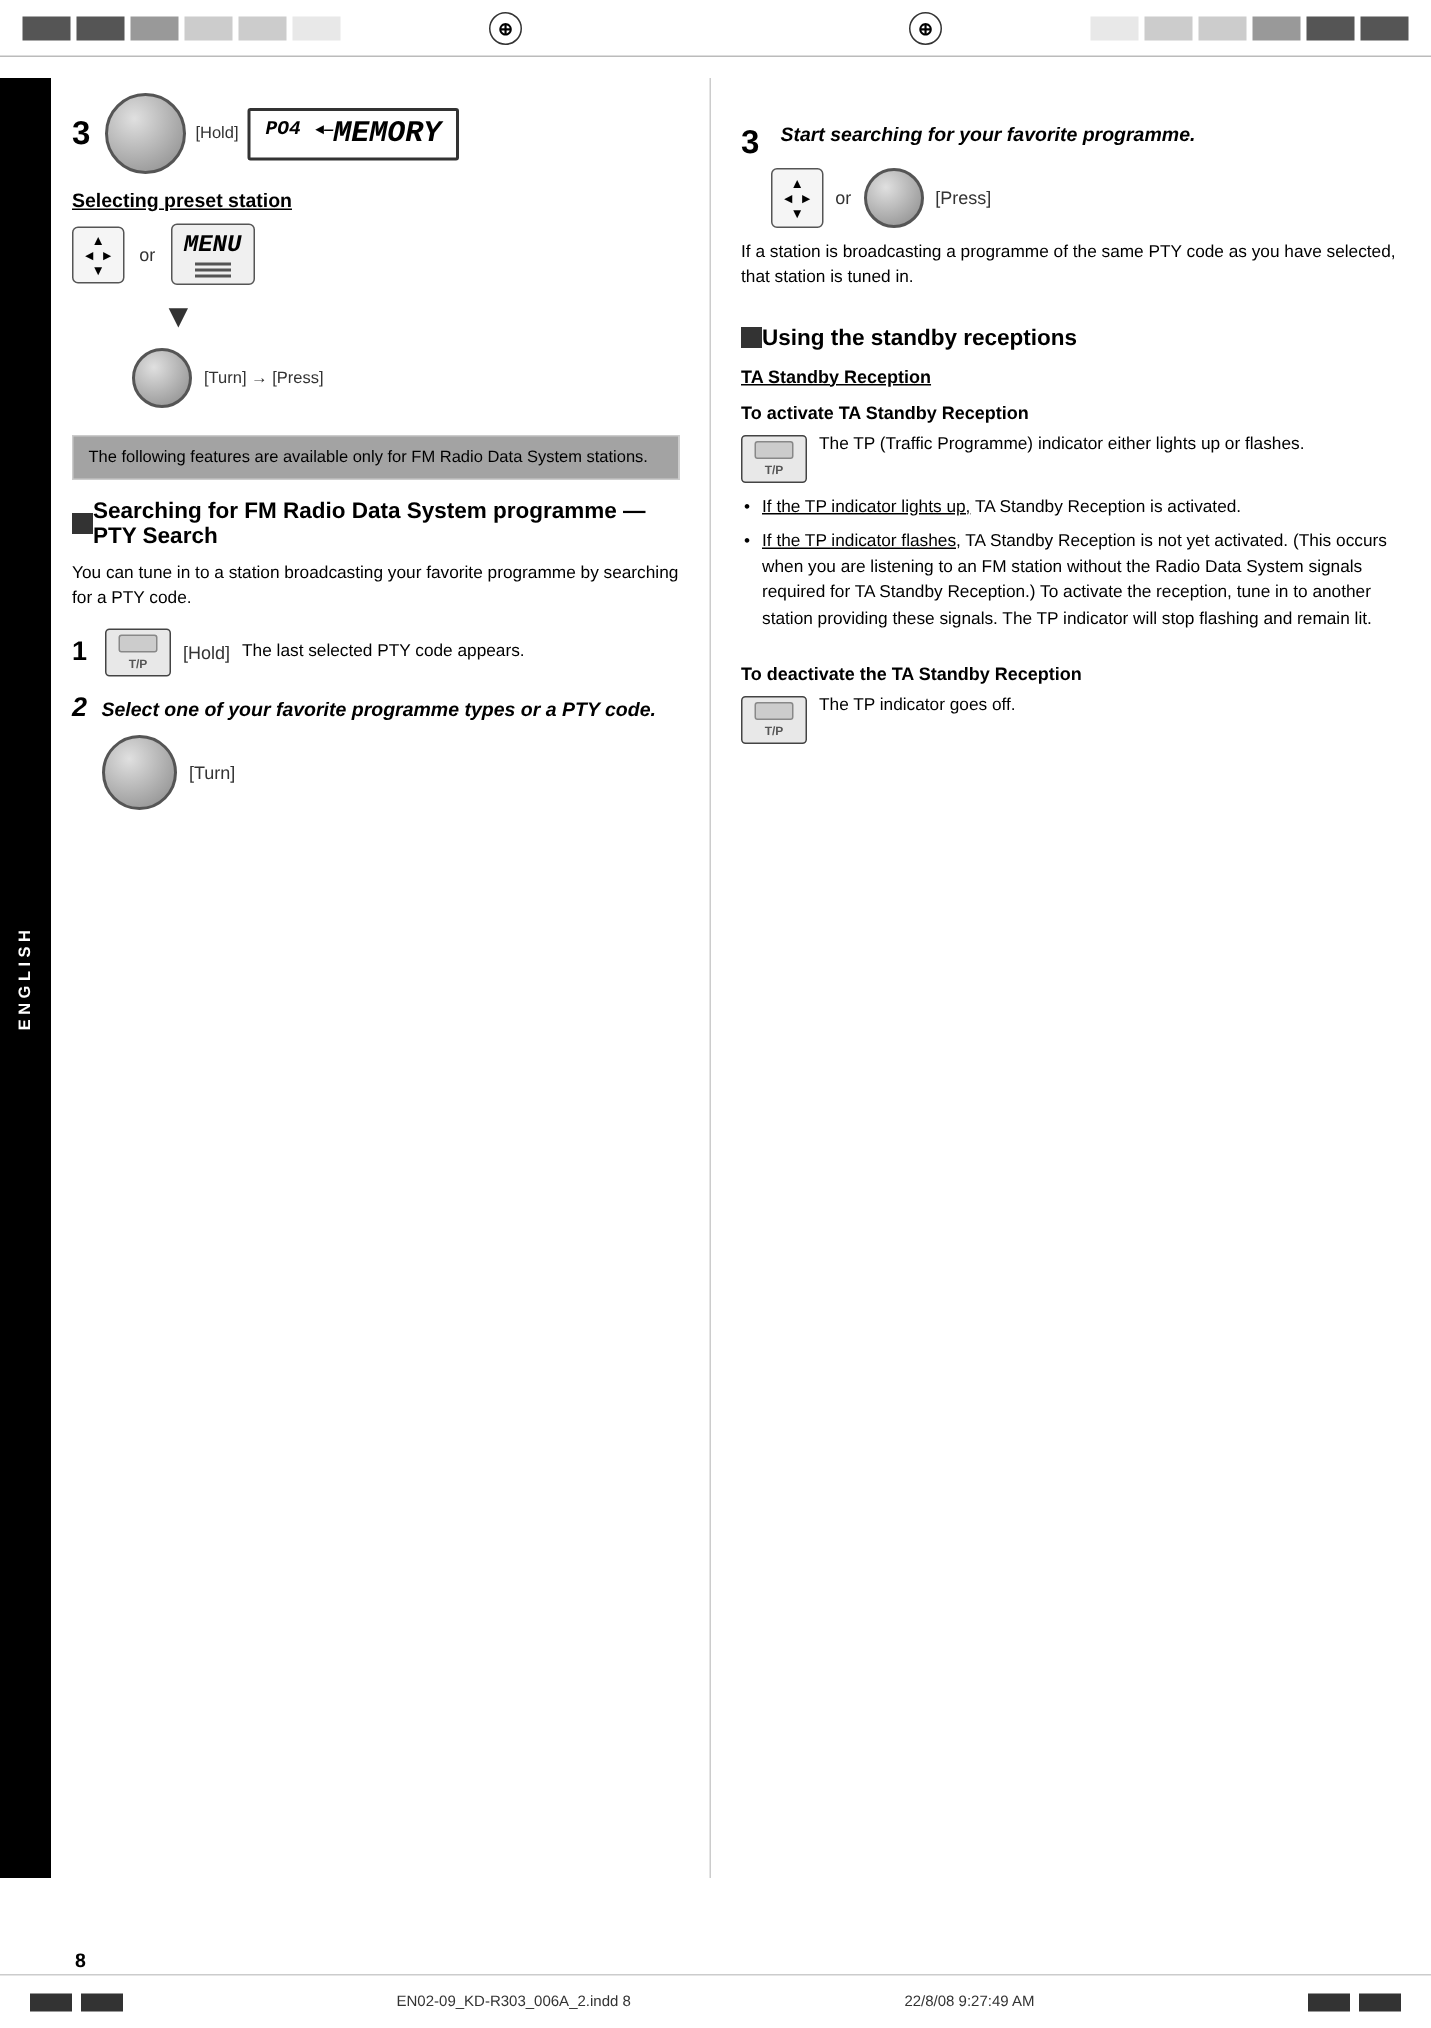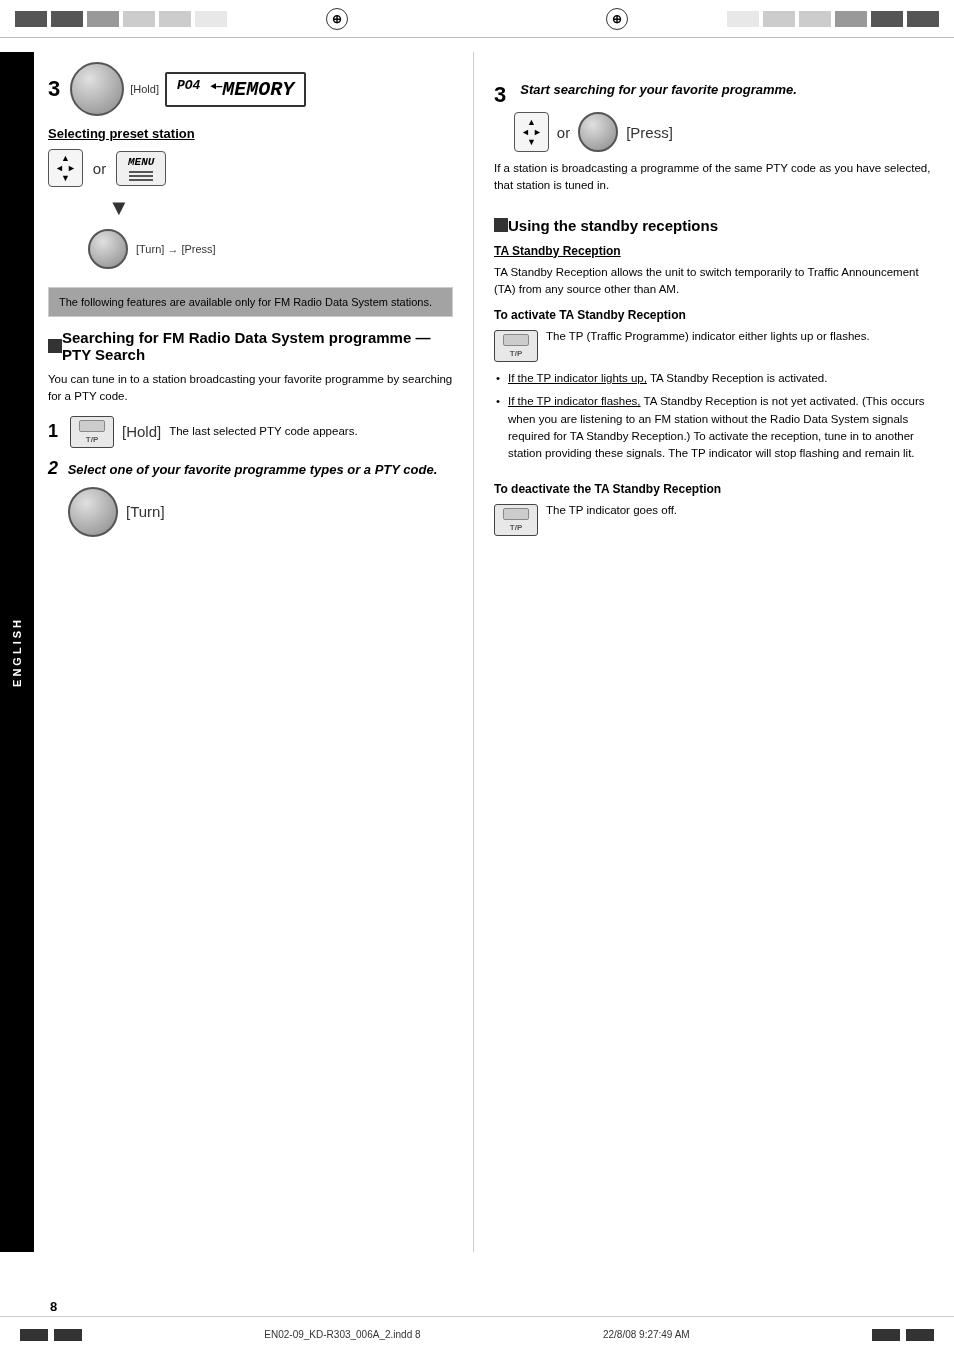--- a/index.html
+++ b/index.html
@@ -145,21 +145,21 @@
 
     
     .flex-row {
       display: flex;
       align-items: center;
       gap: 8px;
       margin-bottom: 6px;
     }
 
     
-    .label-text { font-size: 15px; color: #333; }
+    .label-text { font-size: 12px; color: #333; }
 
     
     .underline-heading {
       font-size: 13px;
       font-weight: bold;
       text-decoration: underline;
       margin-bottom: 8px;
     }
 
     
@@ -408,21 +408,21 @@
             <span style="font-size:9px;">▲</span>
             <div style="display:flex;gap:3px;align-items:center;">
               <span style="font-size:9px;font-weight:bold;">◄</span>
               <span style="font-size:9px;font-weight:bold;">►</span>
             </div>
             <span style="font-size:9px;">▼</span>
           </div>
           <span class="label-text">or</span>
 
           <div class="menu-btn">
-            <span style="font-size:11px;font-style:italic;font-weight:bold;font-family:'Courier New',monospace;">MENU</span>
+            <span style="font-size:16px;font-style:italic;font-weight:bold;font-family:'Courier New',monospace;">MENU</span>
             <div class="lines">
               <div class="line"></div>
               <div class="line"></div>
               <div class="line"></div>
             </div>
           </div>
         </div>
 
         <div class="down-arrow-container" style="justify-content:flex-start;margin-left:60px;">
           <span style="font-size:22px;">▼</span>
@@ -501,21 +501,20 @@
       <div style="height:16px;"></div>
 
       <div>
         <div class="section-title">
           <span class="sq-icon"></span>
           <span style="font-size:15px;font-weight:bold;">Using the standby receptions</span>
         </div>
 
         <div class="sub-heading">TA Standby Reception</div>
 
-        <div class="body-text">TA Standby Reception allows the unit to switch temporarily to Traffic Announcement (TA) from any source other than AM.</div>
 
         <div style="margin-top:8px;">
           <div class="sub-heading" style="text-decoration:none;font-style:normal;">To activate TA Standby Reception</div>
           <div class="flex-row" style="align-items:flex-start;margin-bottom:8px;">
             <div class="tp-btn" style="margin-top:2px;">
               <div class="btn-body"></div>
               <span class="tp-label">T/P</span>
             </div>
             <div class="body-text" style="margin:0;flex:1;">The TP (Traffic Programme) indicator either lights up or flashes.</div>
           </div>

